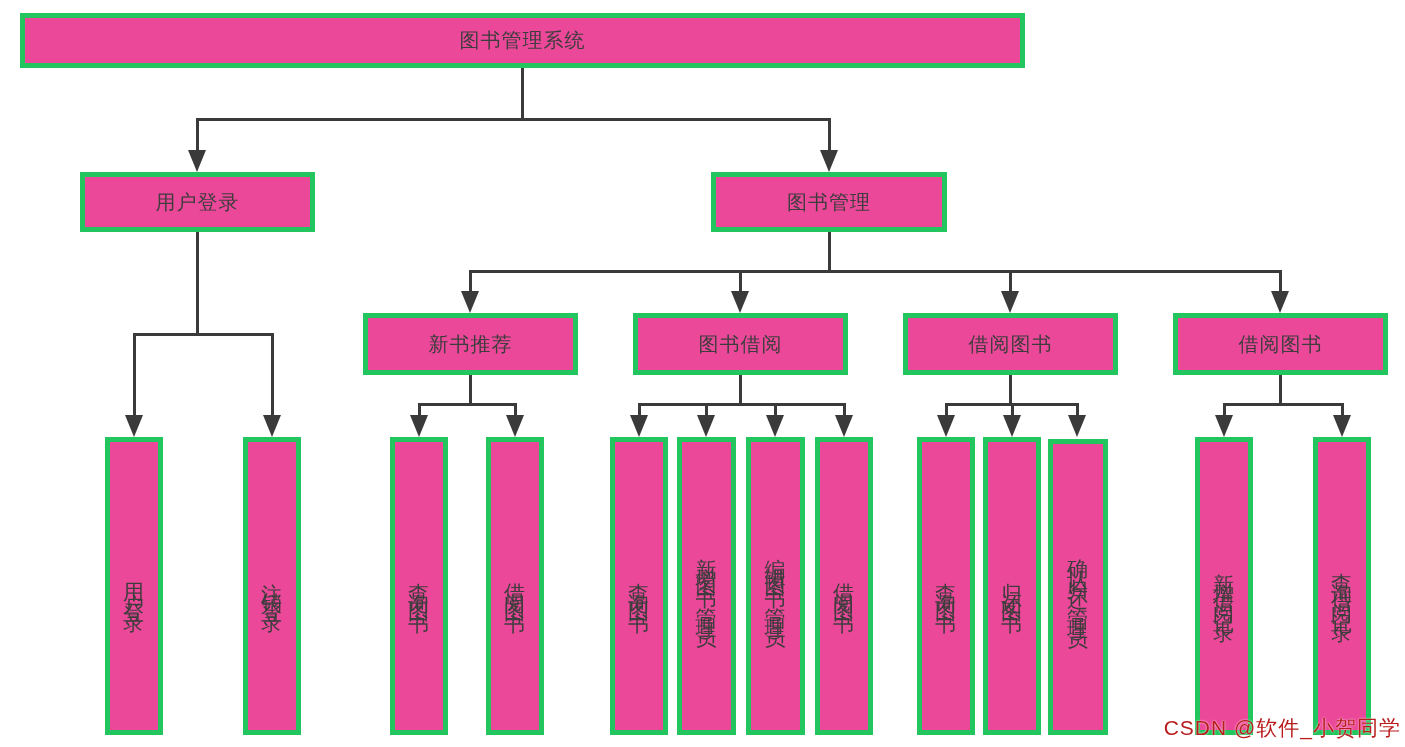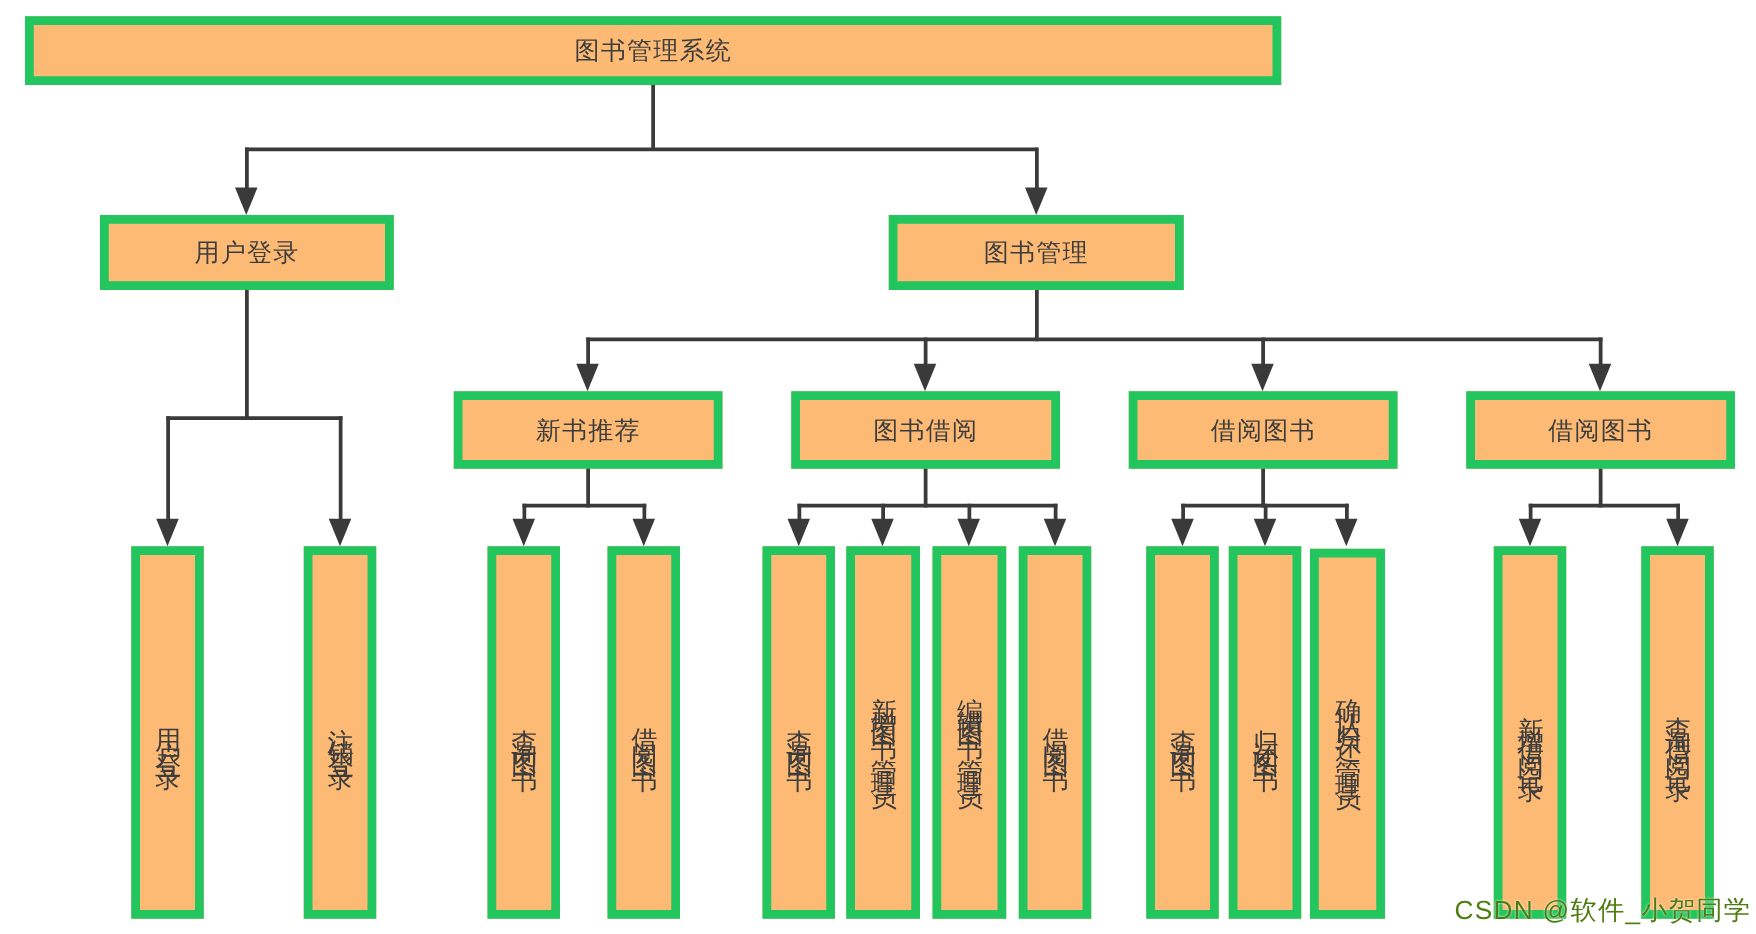--- a/index.html
+++ b/index.html
@@ -7,22 +7,22 @@
     position: relative;
     width: 1405px;
     height: 747px;
     background: #ffffff;
     font-family: "Liberation Sans", sans-serif;
     overflow: hidden;
   }
   .node {
     position: absolute;
     box-sizing: border-box;
-    border: 7px solid #22c55e;
-    background: #fdba74;
+    border: 5px solid #22c55e;
+    background: #ec4899;
     color: #3d3d3d;
     display: flex;
     align-items: center;
     justify-content: center;
   }
   .hnode { font-size: 20px; letter-spacing: 1px; white-space: nowrap; }
   .vnode span {
     writing-mode: vertical-rl;
     text-orientation: mixed;
     font-size: 21px;
@@ -37,21 +37,21 @@
     position: absolute;
     width: 0; height: 0;
     border-left: 9px solid transparent;
     border-right: 9px solid transparent;
     border-top: 22px solid #3a3a3a;
   }
   .watermark {
     position: absolute;
     right: 4px;
     top: 714px;
-    color: #4d7c0f;
+    color: #b91c1c;
     font-size: 21px;
     letter-spacing: 1px;
     white-space: nowrap;
     z-index: 5;
     text-shadow: 0 0 2px #ffffff;
   }
 </style>
 </head>
 <body>
 

